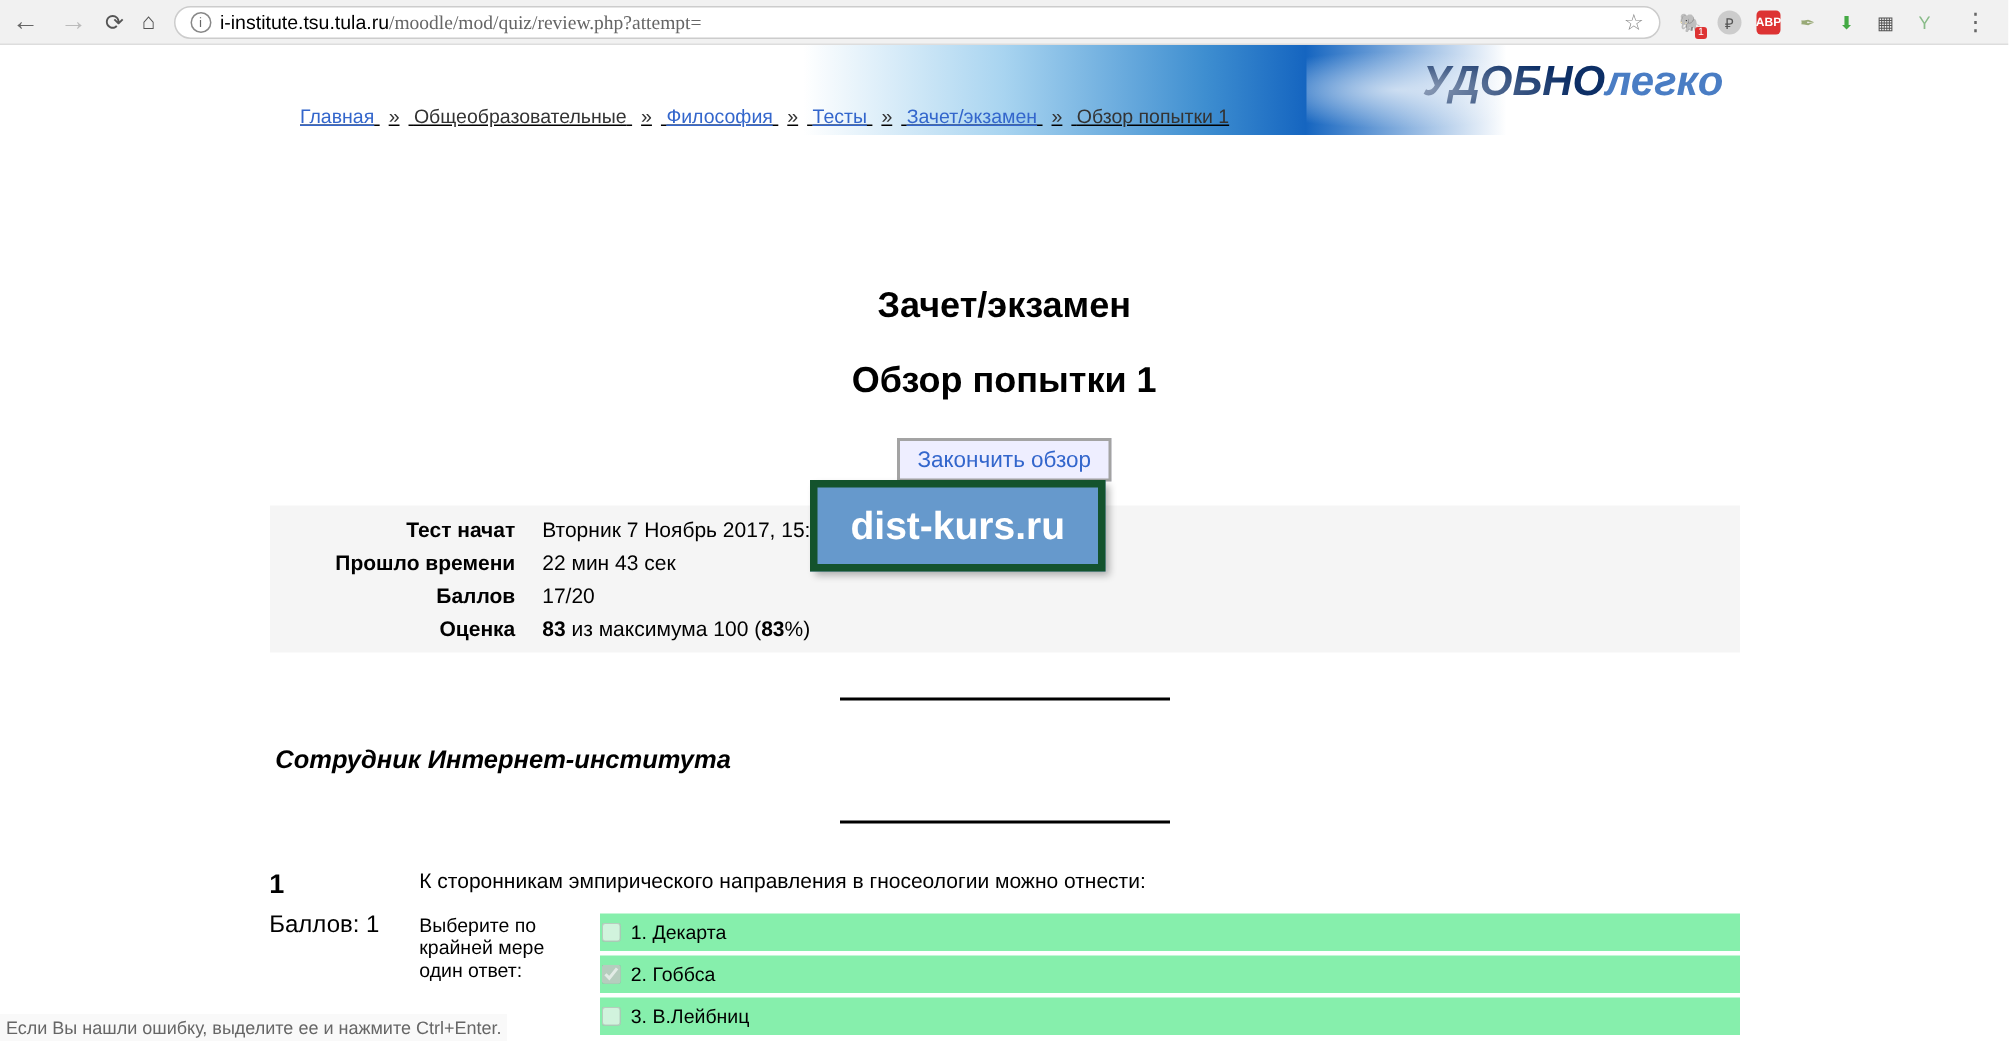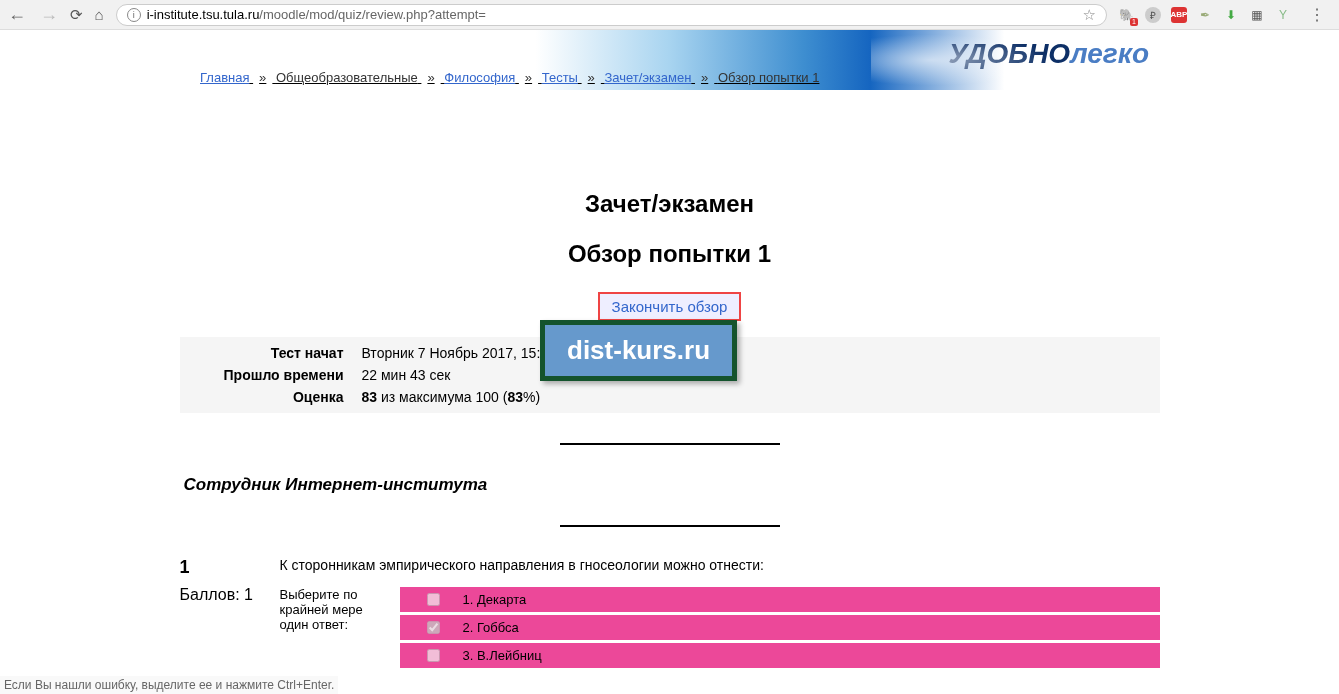--- a/index.html
+++ b/index.html
@@ -7,21 +7,21 @@
 
 .browser-chrome { height: 30px; background: #f1f1f1; border-bottom: 1px solid #ddd; display: flex; align-items: center; padding: 0 8px; gap: 12px; }
 .nav-arrows { display: flex; gap: 14px; color: #666; }
 .nav-arrow { font-size: 18px; cursor: pointer; }
 .nav-arrow.disabled { color: #bbb; }
 .reload-icon, .home-icon { font-size: 15px; color: #555; cursor: pointer; }
 .url-bar { flex: 1; display: flex; align-items: center; background: #fff; border: 1px solid #ccc; border-radius: 14px; height: 22px; padding: 0 10px; gap: 6px; }
 .info-icon { width: 14px; height: 14px; border: 1px solid #888; border-radius: 50%; display: flex; align-items: center; justify-content: center; font-size: 9px; color: #666; }
 .url-text { flex: 1; font-size: 13px; color: #333; }
 .url-text .domain { color: #000; }
-.url-text .path { color: #666; }
+.url-text .path { color: #666; font-family: Liberation Serif, serif; }
 .star-icon { color: #888; font-size: 15px; }
 .ext-icons { display: flex; gap: 10px; align-items: center; }
 .ext-icon { width: 16px; height: 16px; font-size: 12px; display: flex; align-items: center; justify-content: center; }
 .badge-1 { position: relative; }
 .badge-1::after { content: "1"; position: absolute; bottom: -3px; right: -3px; background: #d33; color: #fff; font-size: 7px; width: 8px; height: 8px; border-radius: 2px; display: flex; align-items: center; justify-content: center; }
 .menu-dots { font-size: 16px; color: #666; padding: 0 6px; }
 
 .page-content { width: 100%; }
 .header-bg { height: 60px; background: linear-gradient(90deg, #fff 0%, #fff 40%, #a8d4f0 50%, #3e8ed0 60%, #1565c0 65%, #fff 75%); position: relative; }
 .header-bg::after { content: ""; position: absolute; right: 20%; top: 0; height: 100%; width: 200px; background: radial-gradient(ellipse at 30% 50%, rgba(255,255,255,0.6) 0%, transparent 60%); }
@@ -32,42 +32,42 @@
 
 .breadcrumb { position: absolute; left: 200px; top: 40px; font-size: 13px; text-decoration: underline; }
 .breadcrumb a { color: #3366cc; text-decoration: underline; }
 .breadcrumb .sep { margin: 0 6px; color: #333; }
 .breadcrumb .current { color: #333; }
 
 .main { width: 980px; margin: 0 auto; padding-top: 100px; }
 h2.title1 { text-align: center; font-size: 24px; font-weight: bold; margin-bottom: 22px; }
 h2.title2 { text-align: center; font-size: 24px; font-weight: bold; margin-bottom: 24px; }
 
-.finish-btn { display: block; margin: 0 auto 16px; padding: 4px 12px; font-size: 15px; color: #3366cc; background: #eef; border: 2px solid #ef4444; cursor: pointer; }
+.finish-btn { display: block; margin: 0 auto 16px; padding: 4px 12px; font-size: 15px; color: #3366cc; background: #eef; border: 2px solid #a3a3a3; cursor: pointer; }
 
 .summary-table { width: 100%; background: #f5f5f5; padding: 4px 0; }
 .summary-table tr td { padding: 2px 8px; font-size: 14px; }
 .summary-table tr td:first-child { text-align: right; font-weight: bold; width: 170px; }
 .summary-table tr td:last-child { text-align: left; }
 
 .hr { width: 220px; border: none; border-top: 2px solid #000; margin: 30px auto; }
 .section-title { font-size: 17px; font-weight: bold; font-style: italic; margin: 10px 0 10px 4px; }
 
 .watermark { position: absolute; left: 540px; top: 320px; background: #6699cc; color: #fff; font-size: 26px; font-weight: bold; padding: 10px 22px; border: 5px solid #14532d; box-shadow: 3px 3px 5px rgba(0,0,0,0.3); z-index: 10; }
 
 .question-block { display: flex; gap: 20px; margin-top: 10px; }
 .q-side { width: 80px; }
 .q-num { font-size: 18px; font-weight: bold; }
 .q-points { font-size: 16px; margin-top: 8px; }
 .q-body { flex: 1; }
 .q-text { font-size: 14px; margin-bottom: 14px; }
 .q-answers { display: flex; gap: 20px; }
 .q-instruct { width: 100px; font-size: 13px; }
 .q-options { flex: 1; }
-.q-option { background: #ec4899; padding: 5px 27px; margin-bottom: 3px; display: flex; align-items: center; gap: 23px; font-size: 13px; }
+.q-option { background: #86efac; padding: 5px 1px; margin-bottom: 3px; display: flex; align-items: center; gap: 7px; font-size: 13px; }
 .q-option input { width: 13px; height: 13px; }
 
 .footer-hint { position: fixed; bottom: 0; left: 0; font-size: 12px; color: #666; background: #f9f9f9; padding: 2px 4px; }
 </style>
 </head>
 <body>
 
 <div class="browser-chrome">
   <div class="nav-arrows">
     <span class="nav-arrow">←</span>
@@ -124,20 +124,24 @@
       <tbody>
           <tr>
             <td>Тест начат</td>
             <td>Вторник 7 Ноябрь 2017, 15:30</td>
           </tr>
       <tr>
             <td>Прошло времени</td>
             <td>22 мин 43 сек</td>
           </tr>
       <tr>
+            <td>Баллов</td>
+            <td>17/20</td>
+          </tr>
+      <tr>
             <td>Оценка</td>
             <td id="grade-cell"><b>83</b> из максимума 100 (<b>83</b>%)</td>
           </tr>
     </tbody>
       </table>
 
     <div class="watermark">dist-kurs.ru</div>
 
     <hr class="hr">
     <div class="section-title">Сотрудник Интернет-института</div>

